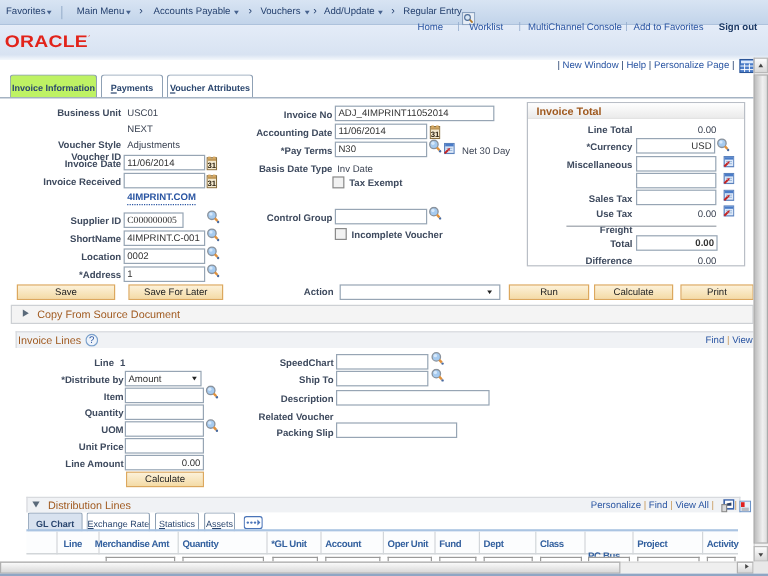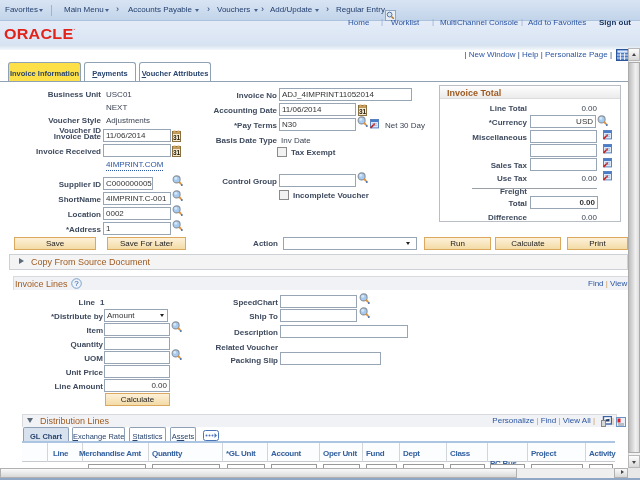--- a/index.html
+++ b/index.html
@@ -64,38 +64,38 @@
 <div class="abs" style="left:300px;top:50px;width:312px;font-size:8px;color:#2a55a2;text-align:right;white-space:nowrap;"><span style="color:#24406e">|</span> New Window <span style="color:#24406e">|</span> Help <span style="color:#24406e">|</span> Personalize Page <span style="color:#24406e">|</span></div>
 <svg class="abs" style="left:616px;top:49px;" width="13" height="12" viewBox="0 0 13 12">
     <rect x="0.5" y="0.5" width="12" height="11" fill="#4a7cc8" stroke="#2a5598"></rect>
     <rect x="1.5" y="1.5" width="10" height="2.2" fill="#dce9fb"></rect>
     <line x1="1" y1="6" x2="12" y2="6" stroke="#fff" stroke-width="0.8"></line>
     <line x1="1" y1="9" x2="12" y2="9" stroke="#fff" stroke-width="0.8"></line>
     <line x1="4.5" y1="4" x2="4.5" y2="11" stroke="#fff" stroke-width="0.8"></line>
     <line x1="8.5" y1="4" x2="8.5" y2="11" stroke="#fff" stroke-width="0.8"></line>
   </svg>
 
-<div class="tab" style="left:8px;width:73px;background:#fde047;">Invoice Information</div>
+<div class="tab" style="left:8px;width:73px;background:#bef264;">Invoice Information</div>
 <div class="tab" style="left:84px;width:52px;"><u>P</u>ayments</div>
 <div class="tab" style="left:139px;width:72px;"><u>V</u>oucher Attributes</div>
 <div class="abs" style="left:0;top:81px;width:629px;height:1px;background:#8fa1b5;"></div>
 
 <div class="lbl" style="left:0;top:90px;width:101px;">Business Unit</div>
 <div class="val" style="left:106px;top:90px;">USC01</div>
 <div class="lbl" style="left:0;top:103px;width:101px;margin-top:23px;">Voucher ID</div>
 <div class="val" style="left:106px;top:103px;">NEXT</div>
 <div class="lbl" style="left:0;top:116px;width:101px;">Voucher Style</div>
 <div class="val" style="left:106px;top:116px;">Adjustments</div>
 <div class="lbl" style="left:0;top:132px;width:101px;">Invoice Date</div>
 <div class="inp" style="left:103px;top:129px;width:68px;">11/06/2014</div>
 <div class="lbl" style="left:0;top:147px;width:101px;">Invoice Received</div>
 <div class="inp" style="left:103px;top:144px;width:68px;"></div>
-<div class="abs" style="left:106px;top:160px;font-size:8px;font-weight:normal;color:#2a55a2;border-bottom:1px dotted #2a55a2;padding-bottom:1px;">4IMPRINT.COM</div>
+<div class="abs" style="left:106px;top:160px;font-size:8px;font-weight:bold;color:#2a55a2;border-bottom:1px dotted #2a55a2;padding-bottom:1px;">4IMPRINT.COM</div>
 <div class="lbl" style="left:0;top:180px;width:101px;">Supplier ID</div>
-<div class="inp" style="left:103px;top:177px;width:50px;">C000000005</div>
+<div class="inp" style="left:103px;top:177px;width:50px;font-family:Liberation Serif, serif;">C000000005</div>
 <div class="lbl" style="left:0;top:195px;width:101px;">ShortName</div>
 <div class="inp" style="left:103px;top:192px;width:68px;">4IMPRINT.C-001</div>
 <div class="lbl" style="left:0;top:210px;width:101px;">Location</div>
 <div class="inp" style="left:103px;top:207px;width:68px;">0002</div>
 <div class="lbl" style="left:0;top:225px;width:101px;">*Address</div>
 <div class="inp" style="left:103px;top:222px;width:68px;">1</div>
 
 <div class="lbl" style="left:180px;top:91px;width:97px;">Invoice No</div>
 <div class="inp" style="left:279px;top:88px;width:133px;">ADJ_4IMPRINT11052014</div>
 <div class="lbl" style="left:180px;top:106px;width:97px;">Accounting Date</div>

